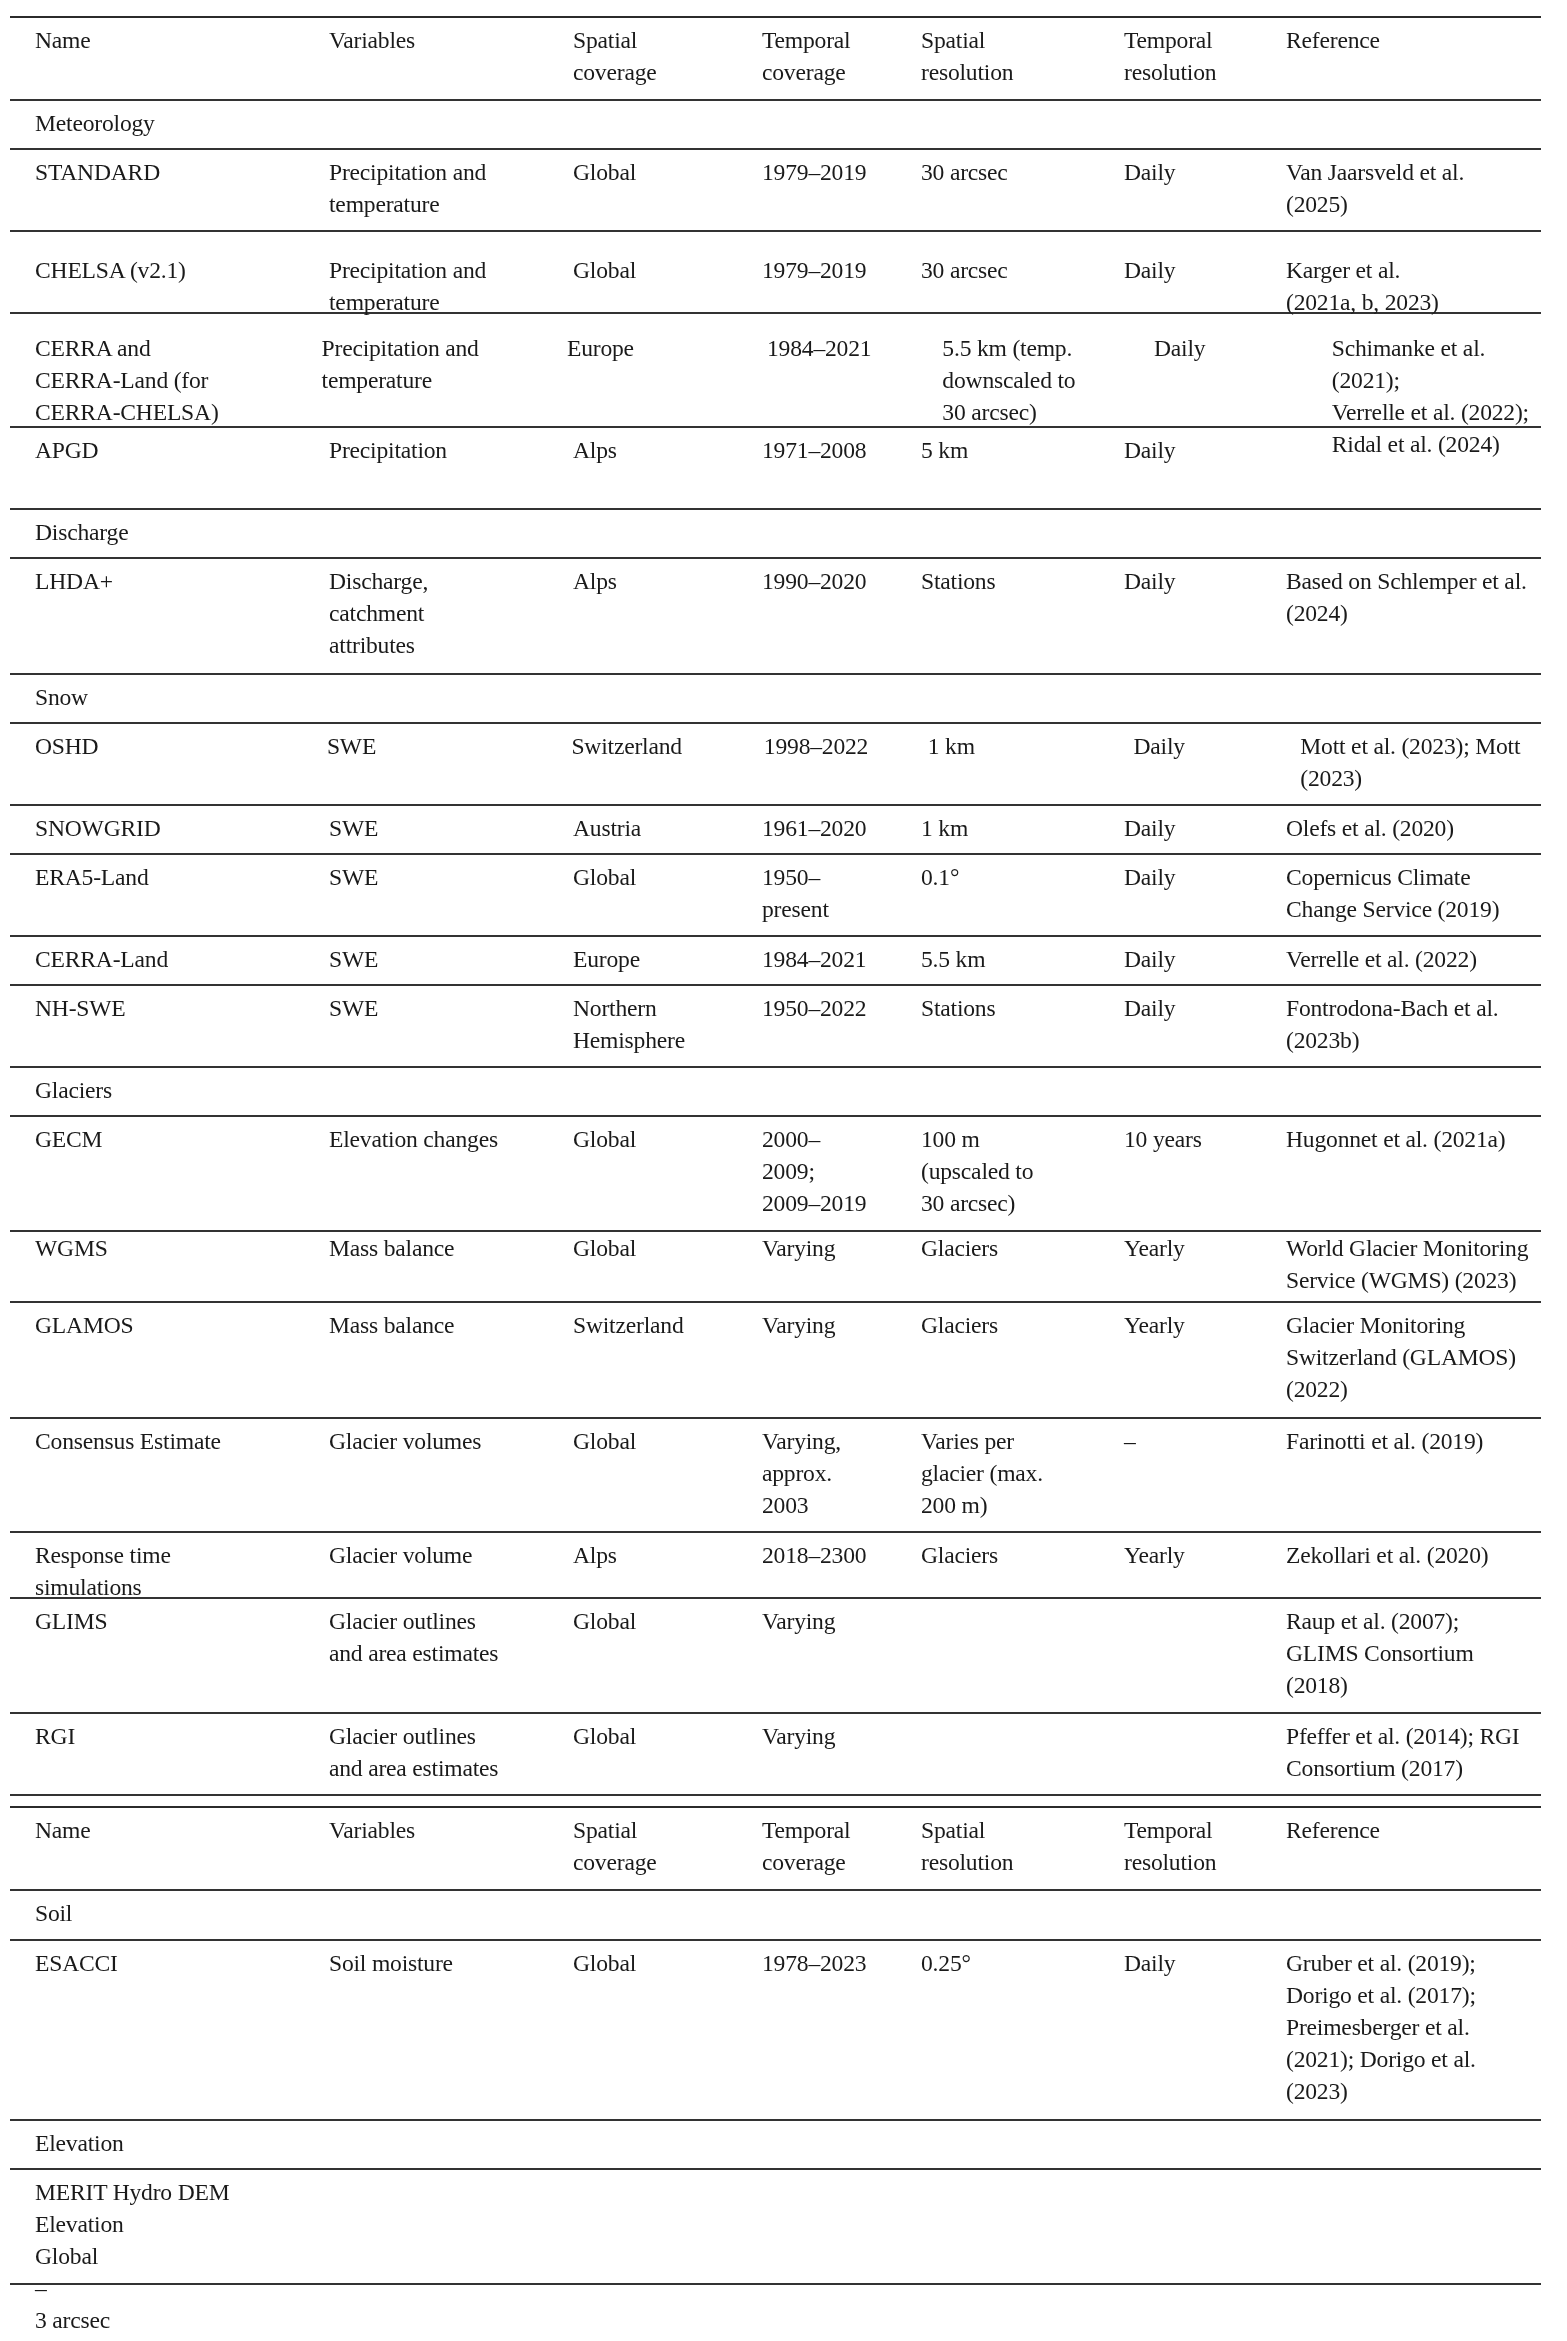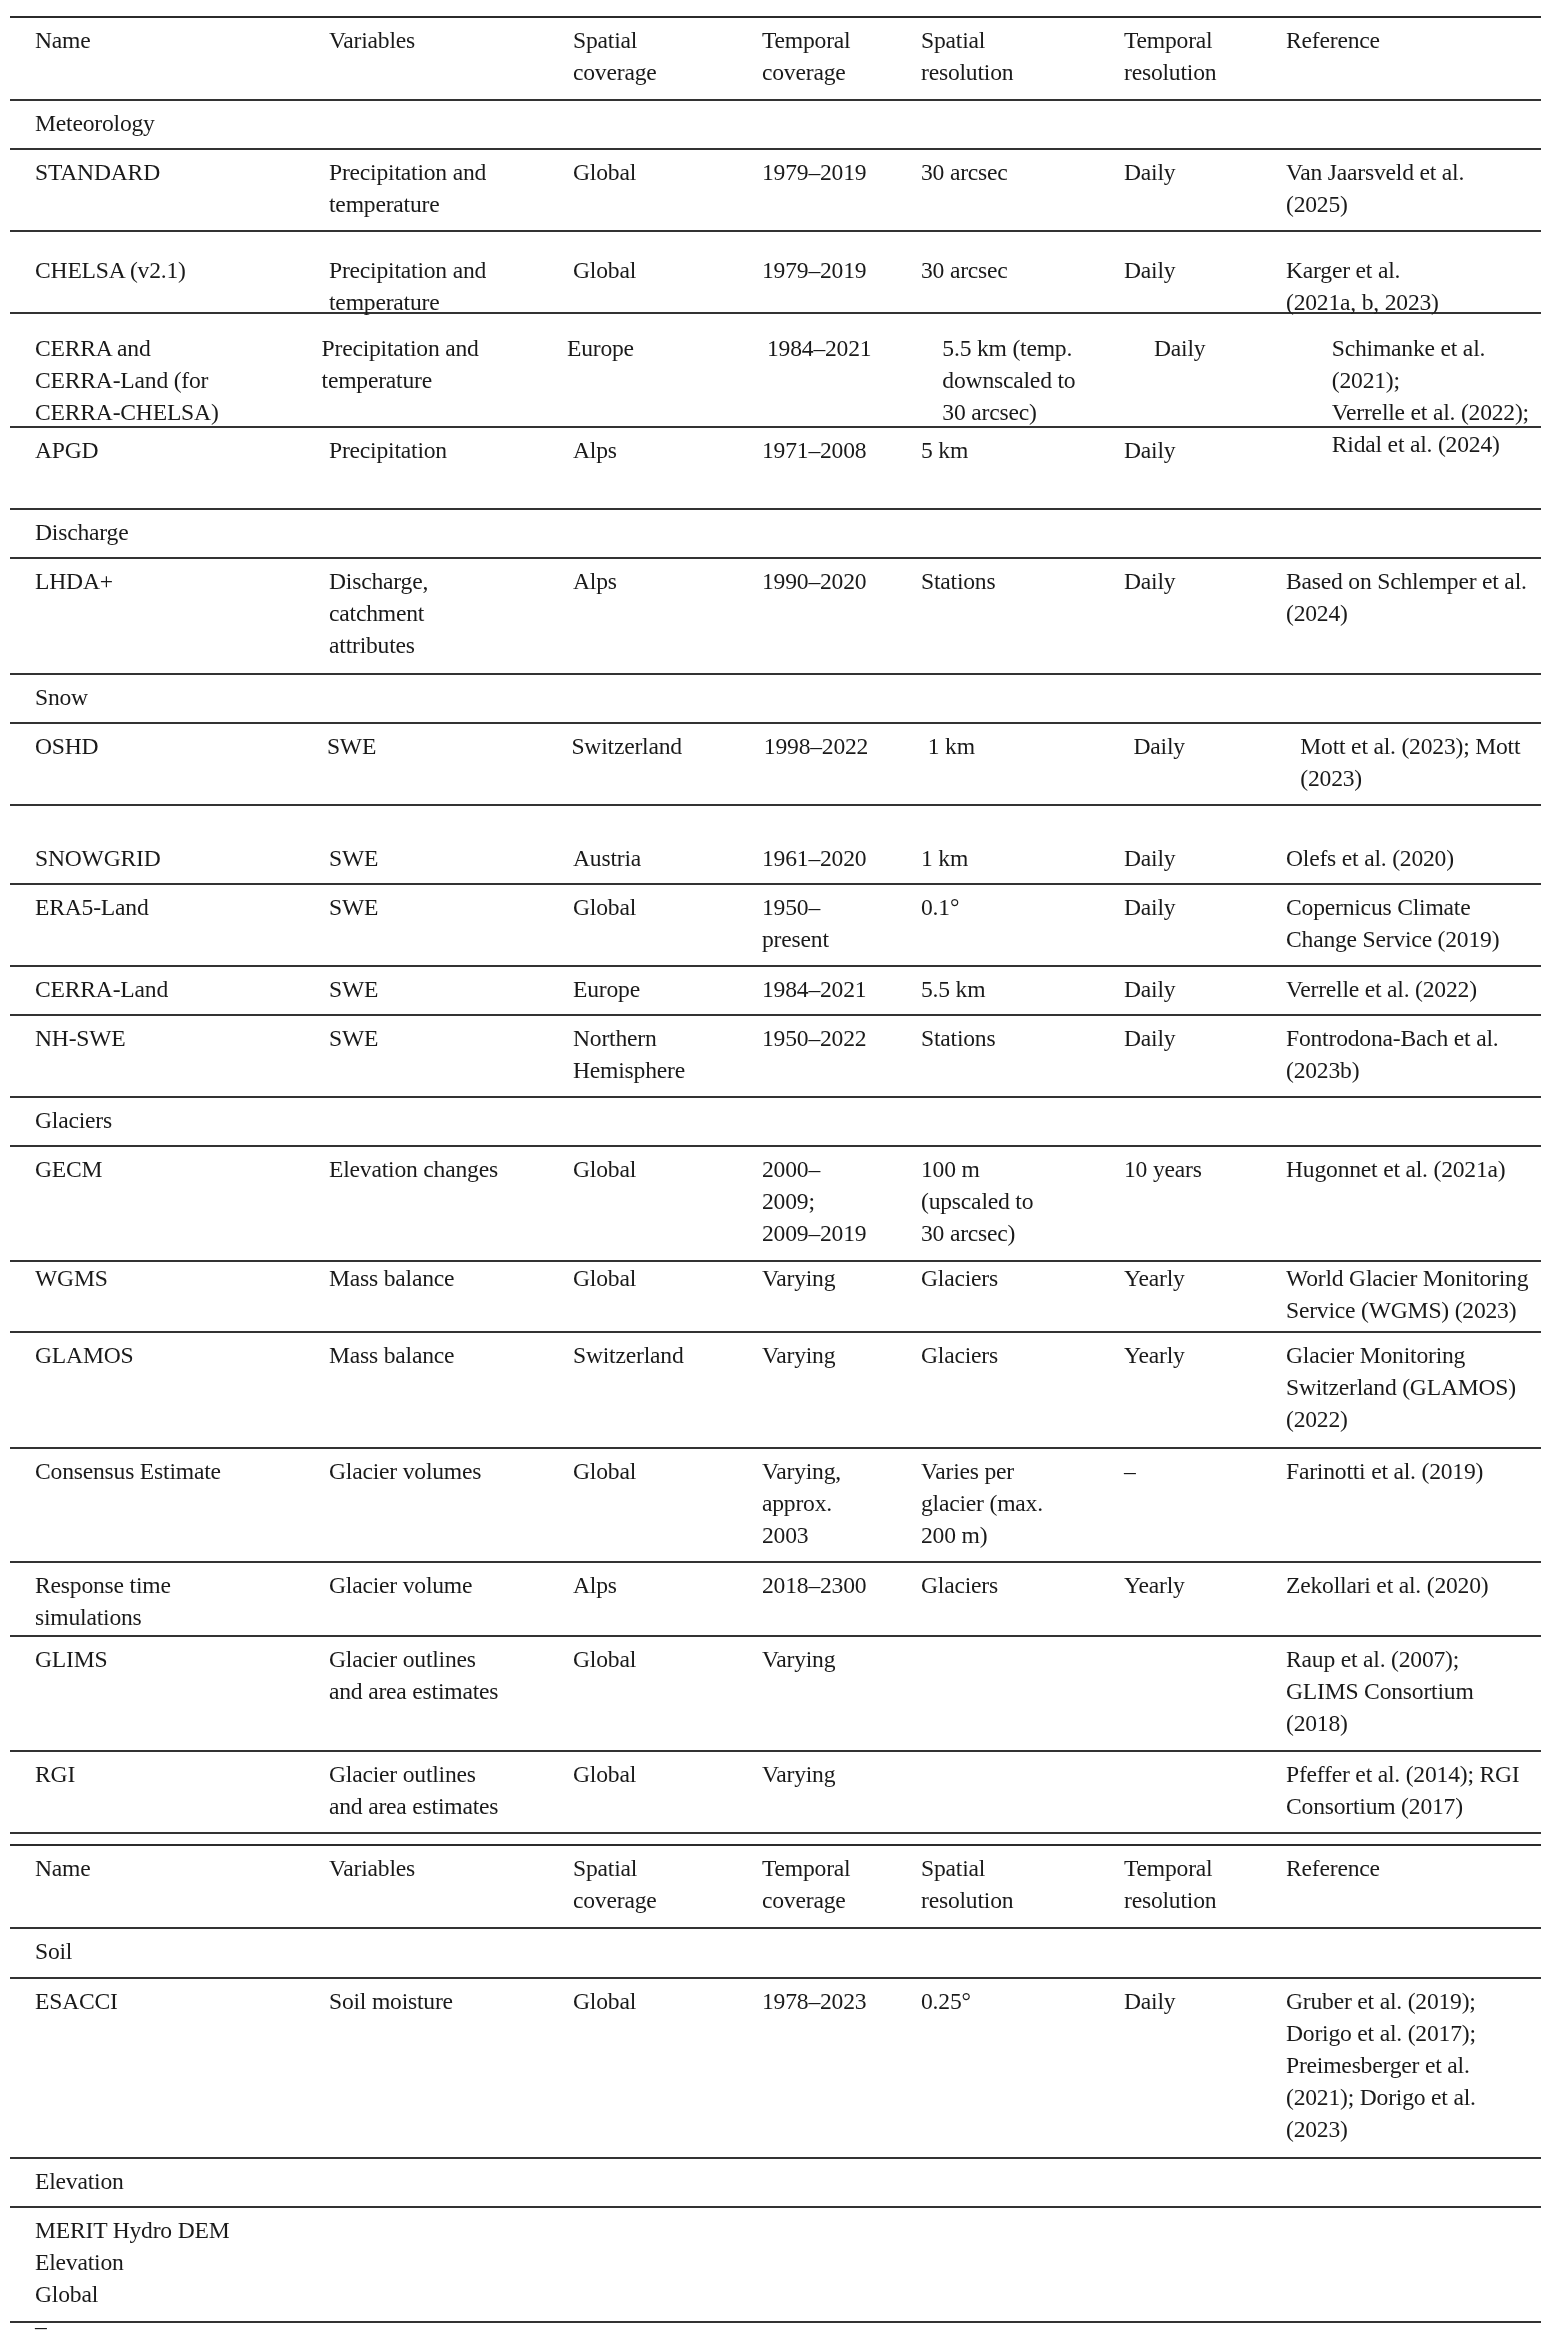--- a/index.html
+++ b/index.html
@@ -127,21 +127,21 @@
         <div class="cell c0">OSHD</div>
         <div class="cell c1">SWE</div>
         <div class="cell c2">Switzerland</div>
         <div class="cell c3">1998–2022</div>
         <div class="cell c4">1 km</div>
         <div class="cell c5">Daily</div>
         <div class="cell c6">Mott et al. (2023); Mott
 (2023)</div>
       </div>
       <div class="hline thin"></div>
-      <div class="row" style="height: 47px; padding-top: 6.6px; margin-top: 30px;">
+      <div class="row" style="height: 47px; padding-top: 6.6px;">
         <div class="cell c0">SNOWGRID</div>
         <div class="cell c1">SWE</div>
         <div class="cell c2">Austria</div>
         <div class="cell c3">1961–2020</div>
         <div class="cell c4">1 km</div>
         <div class="cell c5">Daily</div>
         <div class="cell c6">Olefs et al. (2020)</div>
       </div>
       <div class="hline thin"></div>
       <div class="row" style="height: 80px; padding-top: 6.6px;">
@@ -226,21 +226,21 @@
         <div class="cell c3">Varying,
 approx.
 2003</div>
         <div class="cell c4">Varies per
 glacier (max.
 200 m)</div>
         <div class="cell c5">–</div>
         <div class="cell c6">Farinotti et al. (2019)</div>
       </div>
       <div class="hline thin"></div>
-      <div class="row" style="height: 72px; padding-top: 6.6px;">
+      <div class="row" style="height: 64px; padding-top: 6.6px;">
         <div class="cell c0">Response time
 simulations</div>
         <div class="cell c1">Glacier volume</div>
         <div class="cell c2">Alps</div>
         <div class="cell c3">2018–2300</div>
         <div class="cell c4">Glaciers</div>
         <div class="cell c5">Yearly</div>
         <div class="cell c6">Zekollari et al. (2020)</div>
       </div>
       <div class="hline thin"></div>

